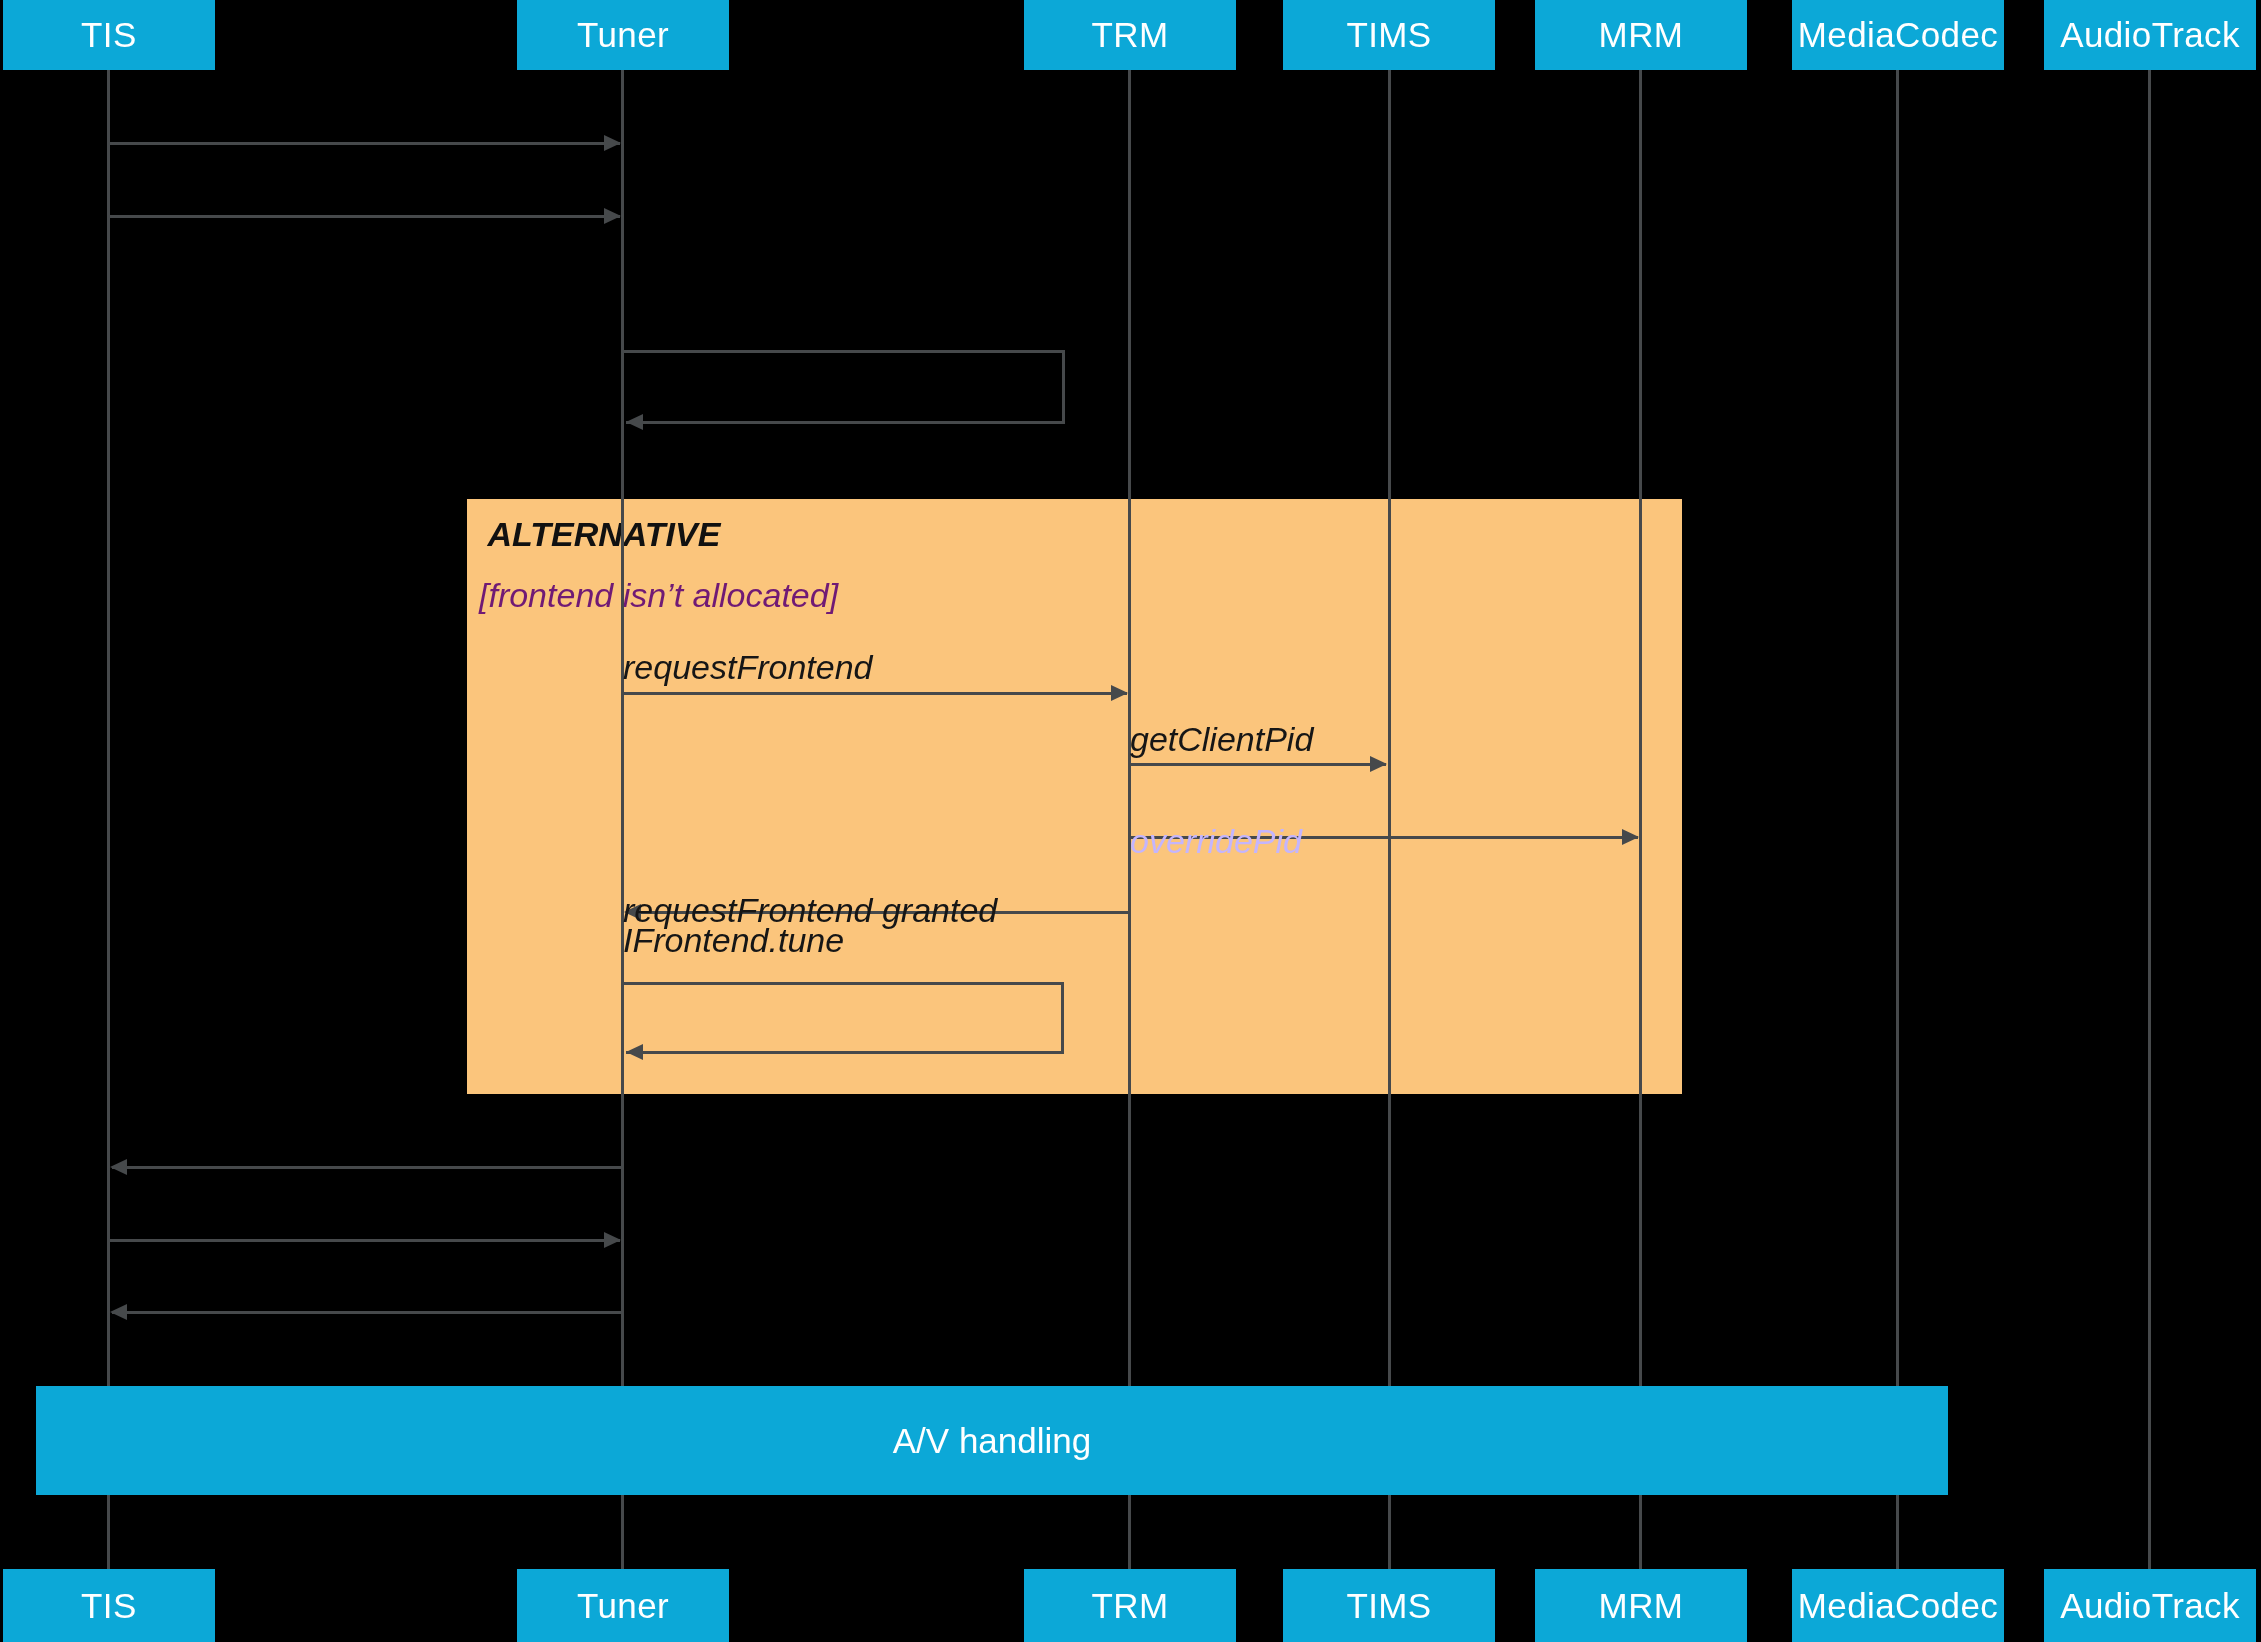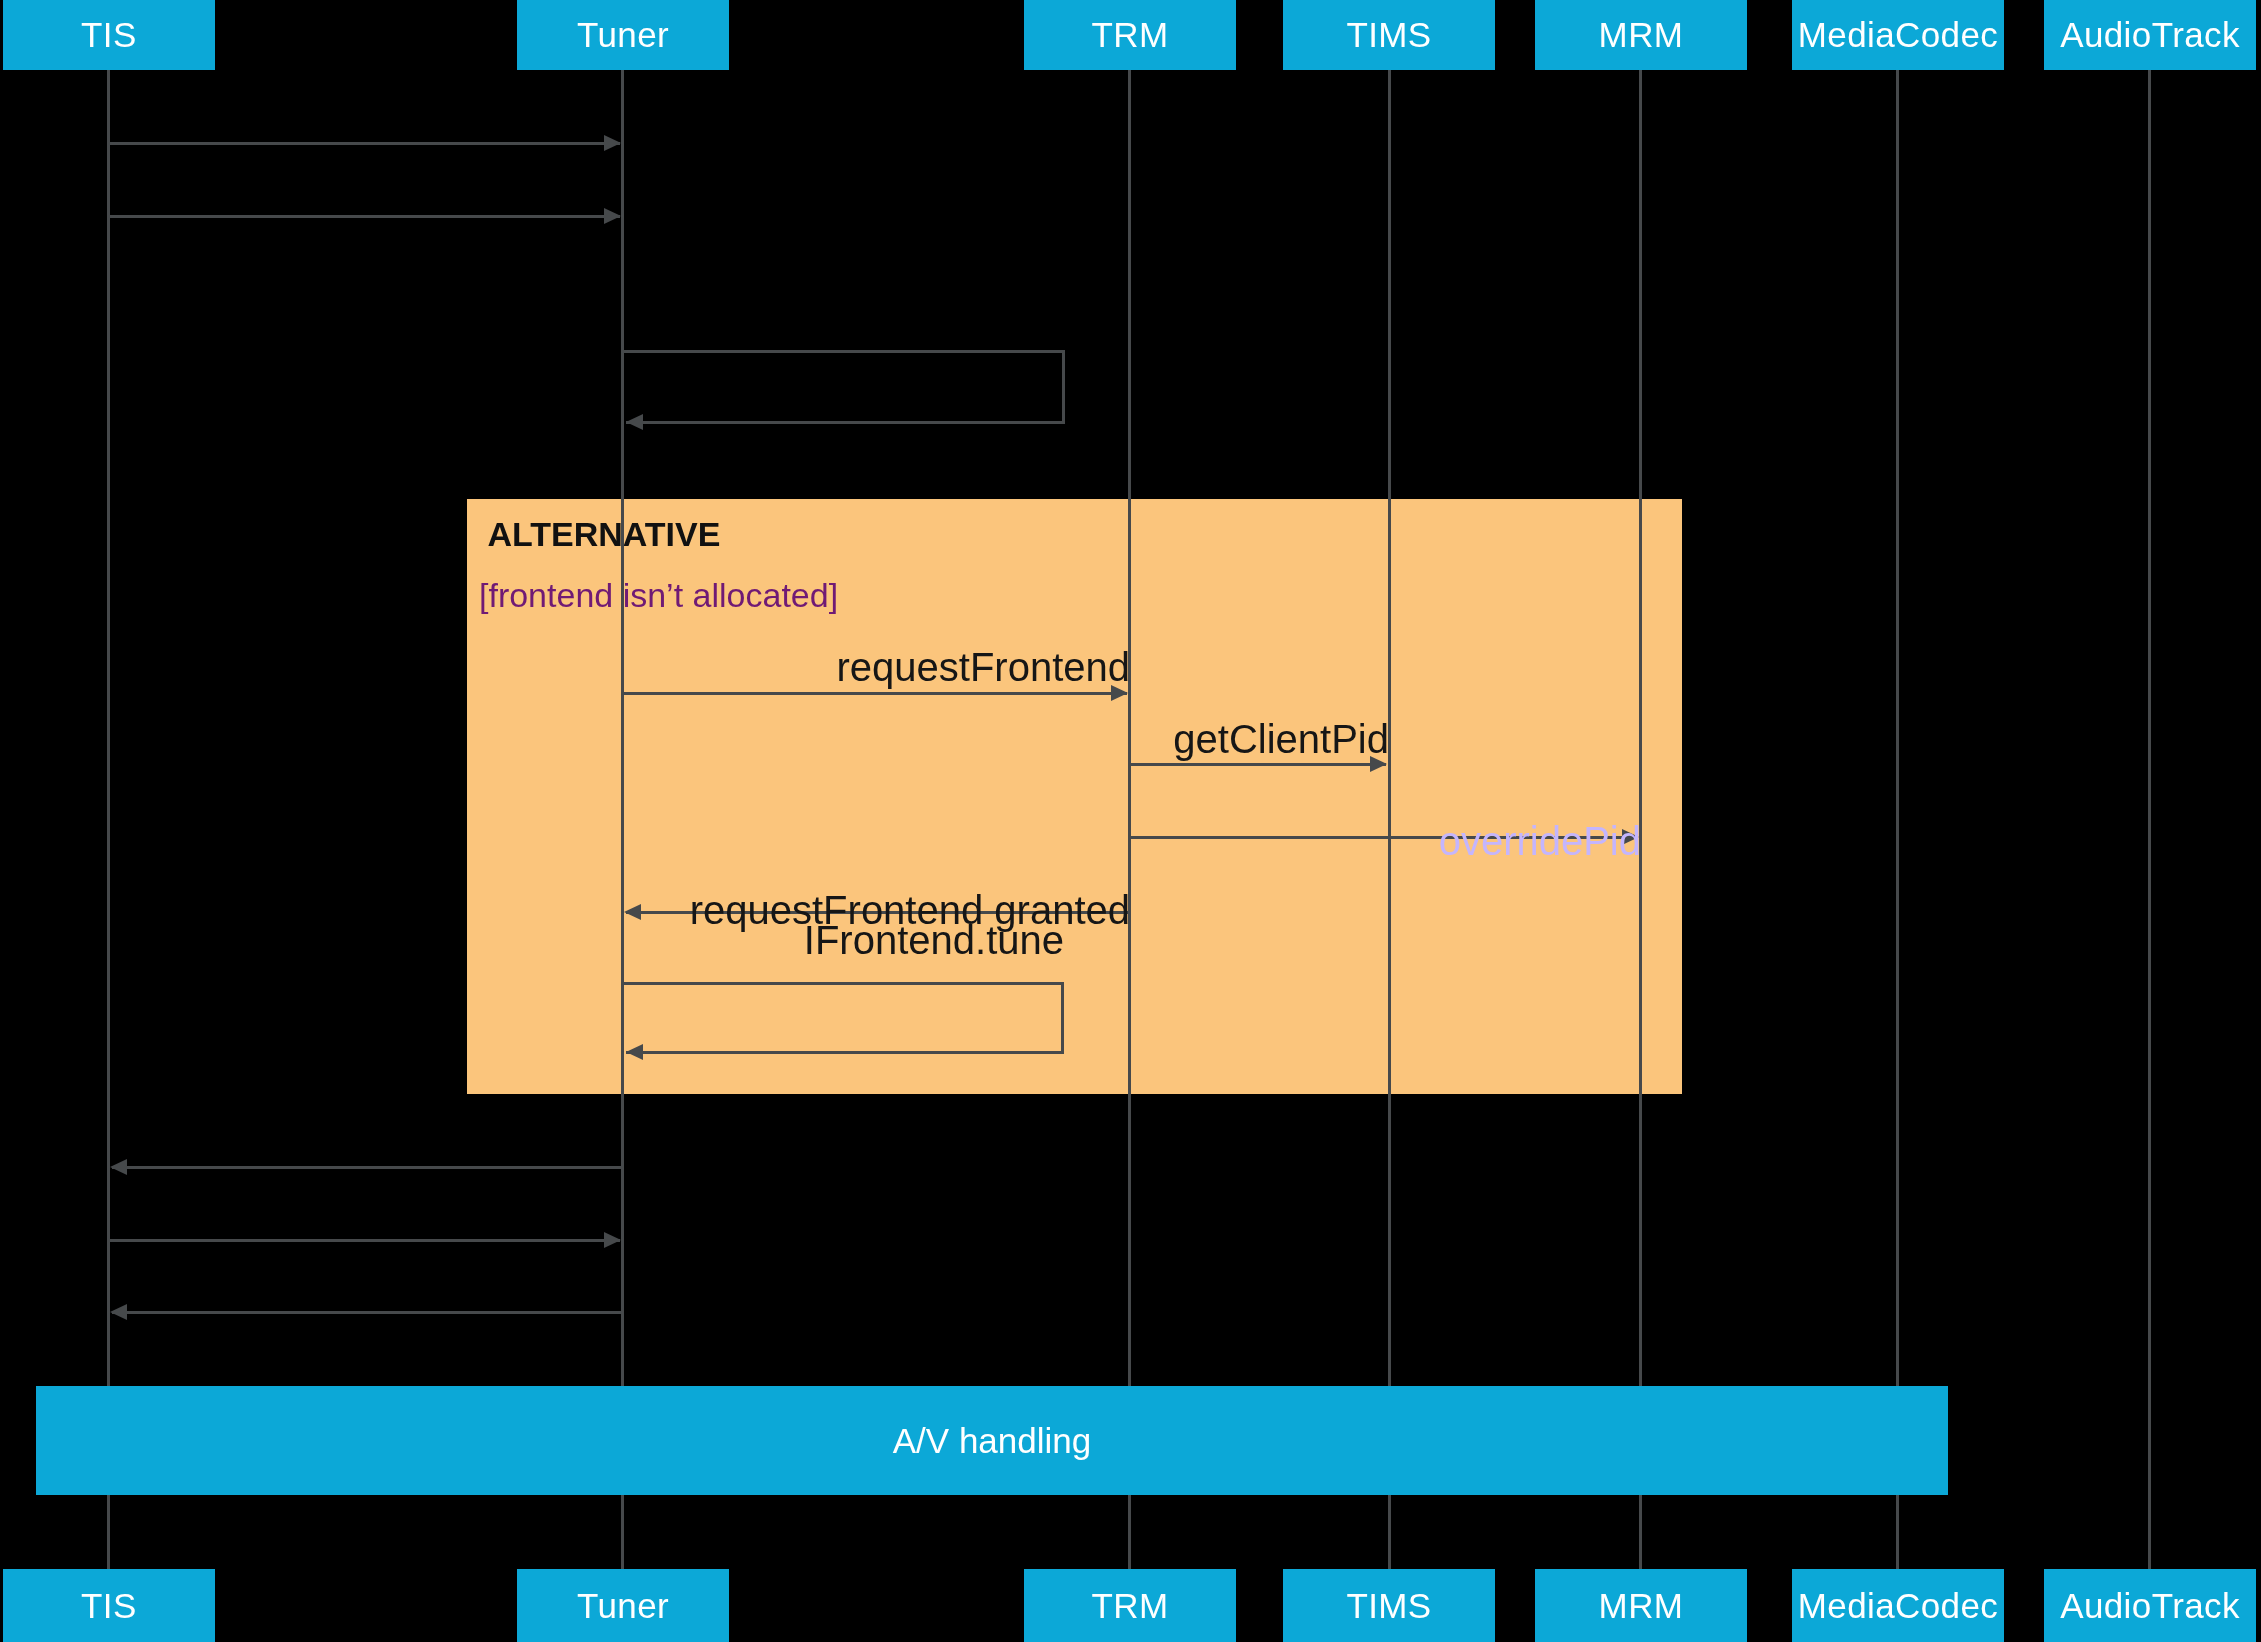--- a/index.html
+++ b/index.html
@@ -15,24 +15,25 @@
     display:flex;align-items:center;justify-content:center;
     color:#fff;
     font-size:35px;
     letter-spacing:0.4px;
     text-align:center;
   }
   .msg-line{position:absolute;height:2.9px;}
   .arrowhead{position:absolute;width:0;height:0;}
   .msg-label{
     position:absolute;
-    text-align:right;
-    font-size:40px;
+    text-align:left;
+    font-size:34px;
     height:39px;line-height:39px;
     white-space:nowrap;
+    font-style:italic;
   }
   #alt-fragment{position:absolute;}
   #alt-operator{
     position:absolute;
     font-weight:bold;
     font-size:34px;
     white-space:nowrap;
   }
   #alt-guard{
     position:absolute;
@@ -43,21 +44,21 @@
     position:absolute;
     display:flex;align-items:center;justify-content:center;
     font-size:35px;
     white-space:nowrap;
   }
 </style>
 </head>
 <body>
 
 <div id="canvas">
-  <div id="alt-fragment" style="left: 467px; top: 499px; width: 1215px; height: 595px; background: rgb(251, 197, 124);">
+  <div id="alt-fragment" style="left: 467px; top: 499px; width: 1215px; height: 595px; background: rgb(251, 197, 124); font-style: italic;">
     <div id="alt-operator" style="left: 20.4px; top: 16px; color: rgb(17, 17, 17);">ALTERNATIVE</div>
     <div id="alt-guard" style="left: 12px; top: 77px; color: #701a75;">[frontend isn’t allocated]</div>
   </div>
   <div id="layer-lifelines">
       <div style="position: absolute; left: 107px; top: 70px; height: 1499px; width: 2.9px; background: rgb(70, 73, 75);"></div>
       <div style="position: absolute; left: 621px; top: 70px; height: 1499px; width: 2.9px; background: rgb(70, 73, 75);"></div>
       <div style="position: absolute; left: 1128px; top: 70px; height: 1499px; width: 2.9px; background: rgb(70, 73, 75);"></div>
       <div style="position: absolute; left: 1388px; top: 70px; height: 1499px; width: 2.9px; background: rgb(70, 73, 75);"></div>
       <div style="position: absolute; left: 1639px; top: 70px; height: 1499px; width: 2.9px; background: rgb(70, 73, 75);"></div>
       <div style="position: absolute; left: 1896px; top: 70px; height: 1499px; width: 2.9px; background: rgb(70, 73, 75);"></div>

